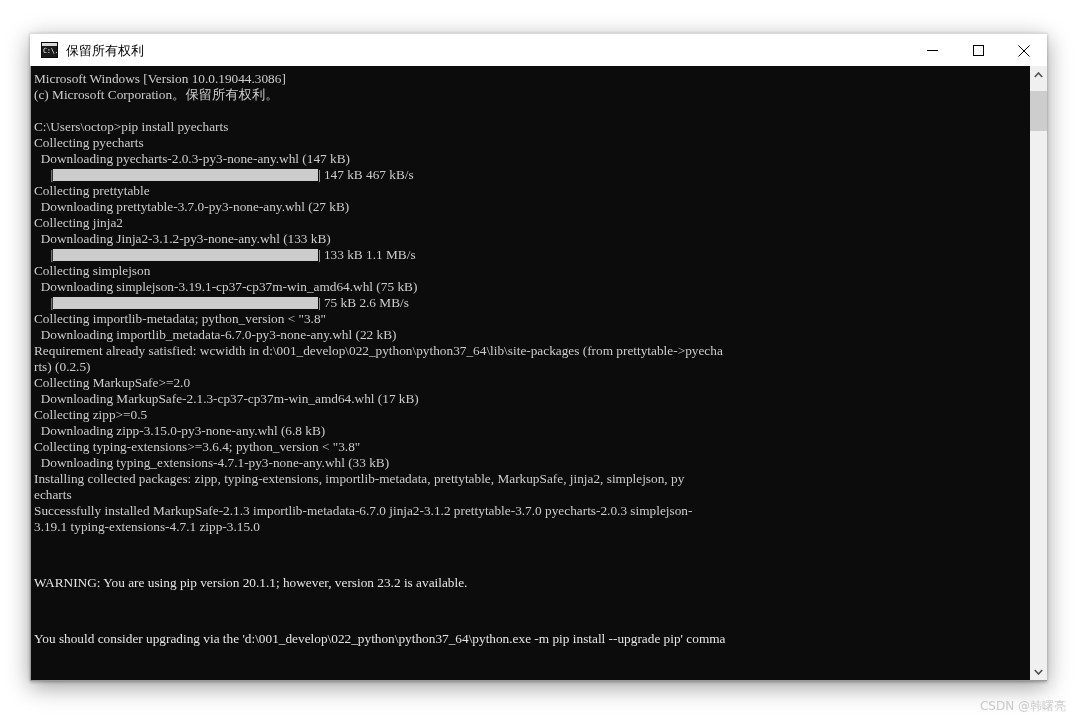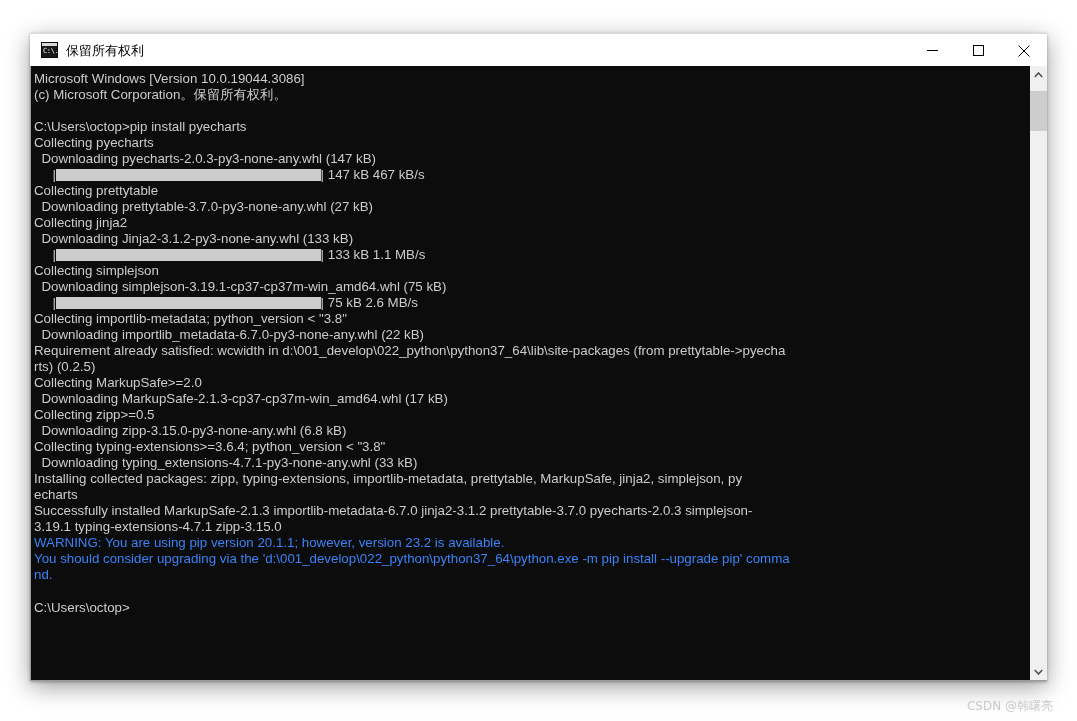--- a/index.html
+++ b/index.html
@@ -106,29 +106,29 @@
     box-sizing: border-box;
     border-left: 1px solid #9a9a9a;
     border-bottom: 1px solid #9a9a9a;
     overflow: hidden;
   }
 
   #console-text {
     flex: 1 1 auto;
     padding: 5px 16px 0 3px;
     overflow: hidden;
-    font-family: Liberation Sans, sans-serif;
+    font-family: Liberation Serif, serif;
     font-size: 13.3px;
     line-height: 16.02px;
     color: #cccccc;
     white-space: pre;
     letter-spacing: 0px;
   }
   .line { height: 16.02px; white-space: pre; }
-  .line.warn { color: #3b82f6; }
+  .line.warn { color: #e5e5e5; margin-top: 40px; }
   .bar {
     display: inline-block;
     background: #cccccc;
     height: 12px;
     vertical-align: -2px;
   }
 
   
   #scrollbar {
     flex: none;
@@ -157,21 +157,21 @@
     left: 0;
     top: 8px;
     width: 17px;
     height: 40px;
     background: #cdcdcd;
   }
 
   
   #watermark {
     position: absolute;
-    right: 24px;
+    right: 11px;
     bottom: 6px;
     font-family: "DejaVu Sans", "Liberation Sans", sans-serif;
     font-size: 12px;
     color: #c9c9c9;
     white-space: nowrap;
     user-select: none;
   }
 </style>
 </head>
 <body>

